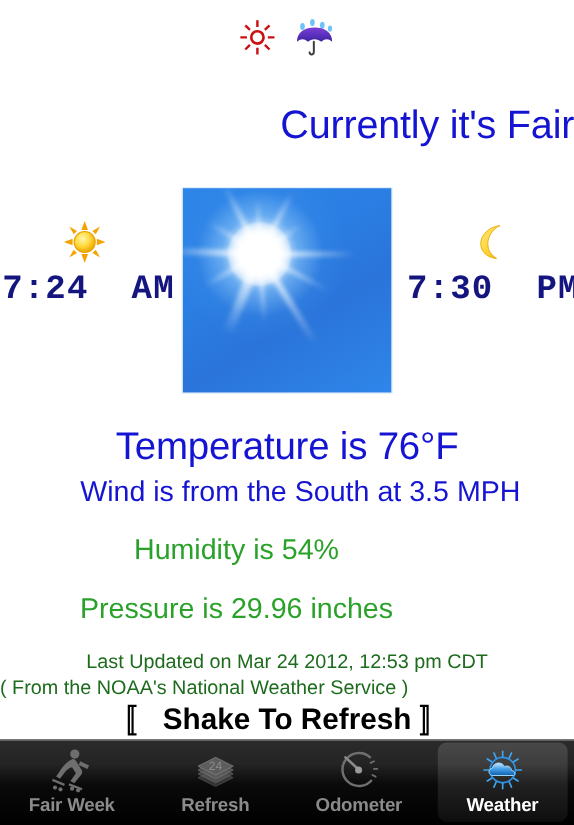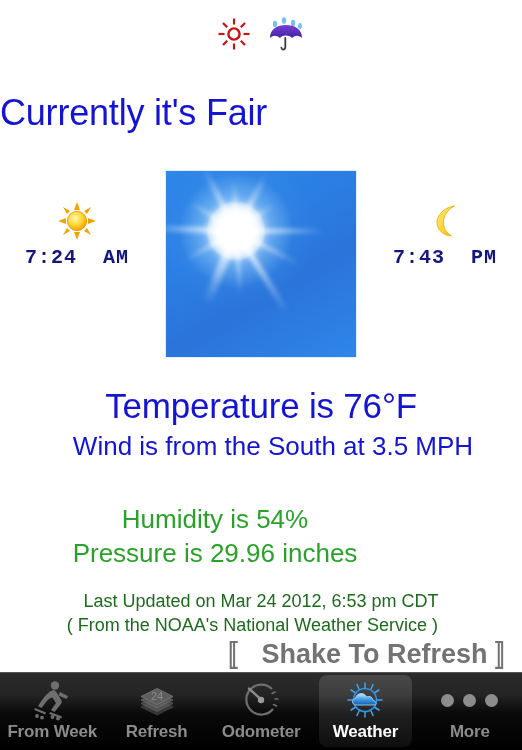--- a/index.html
+++ b/index.html
@@ -50,21 +50,21 @@
     position: relative;
   }
   .umbrella-icon svg { display: block; }
 
   
   .condition {
     position: absolute;
     top: 92px;
     left: 0;
     width: 522px;
-    text-align: left;
+    text-align: right;
     font-size: 36px;
     color: #1414d2;
     letter-spacing: -0.2px;
   }
 
   
   .sun-times {
     position: absolute;
     top: 198px;
     left: 0;
@@ -82,21 +82,21 @@
   .suntime-glyph {
     height: 42px;
     line-height: 42px;
     font-size: 30px;
   }
   .suntime-glyph svg { display: inline-block; vertical-align: middle; }
   .suntime-label {
     margin-top: 6px;
     font-family: "Liberation Mono", "DejaVu Sans Mono", monospace;
     font-weight: bold;
-    font-size: 20px;
+    font-size: 31px;
     color: #151580;
     letter-spacing: 1px;
     white-space: pre;
   }
 
   
   .photo {
     position: absolute;
     left: 165px;
     top: 170px;
@@ -153,21 +153,21 @@
     top: 431px;
     left: 0;
     width: 522px;
     text-align: center;
     font-size: 26px;
     color: #1414d2;
     padding-left: 12px;
   }
   .humidity {
     position: absolute;
-    top: 504px;
+    top: 484px;
     left: 0;
     width: 430px;
     text-align: center;
     font-size: 26px;
     color: #2aa22a;
   }
   .pressure {
     position: absolute;
     top: 538px;
     left: 0;
@@ -183,33 +183,33 @@
     width: 522px;
     text-align: center;
     font-size: 18px;
     color: #1d6b1d;
   }
   .source {
     position: absolute;
     top: 615px;
     left: 0;
     width: 438px;
-    text-align: right;
+    text-align: left;
     font-size: 18px;
     color: #1d6b1d;
   }
   .refresh {
     position: absolute;
     top: 636px;
     left: 0;
     width: 522px;
-    text-align: right;
+    text-align: center;
     font-size: 27px;
     font-weight: bold;
-    color: #737373;
+    color: #000000;
     cursor: pointer;
   }
 
   
   .tabbar {
     position: absolute;
     left: 0;
     bottom: 0;
     width: 522px;
     height: 78px;
@@ -365,30 +365,30 @@
         <defs>
           <linearGradient id="moong" x1="0" y1="0" x2="1" y2="1">
             <stop offset="0%" stop-color="#ffe97a"></stop>
             <stop offset="60%" stop-color="#ffd233"></stop>
             <stop offset="100%" stop-color="#eda600"></stop>
           </linearGradient>
         </defs>
         <path d="M27.5 4 C17 5.5 10 13 10 20.5 C10 27.5 16 33.5 24.5 34 C19.5 31 16.5 26.5 16.5 20.5 C16.5 13.8 20.6 7.5 27.5 4 Z" fill="url(#moong)" stroke="#e8a800" stroke-width="0.8"></path>
       </svg>
     </div>
-    <div class="suntime-label">7:43  PM</div>
+    <div class="suntime-label">7:30  PM</div>
   </div>
 </div>
 
 <div class="temperature">Temperature is 76°F</div>
 <div class="wind">Wind is from the South at 3.5 MPH</div>
 <div class="humidity">Humidity is 54%</div>
 <div class="pressure">Pressure is 29.96 inches</div>
 
-<div class="updated">Last Updated on Mar 24 2012, 6:53 pm CDT</div>
+<div class="updated">Last Updated on Mar 24 2012, 12:53 pm CDT</div>
 <div class="source">( From the NOAA's National Weather Service )</div>
 <div class="refresh">〚 Shake To Refresh 〛</div>
 
 <div class="tabbar">
 
   <div class="tab">
     <span class="tab-hit"></span>
     <span class="tab-icon">
       <svg width="46" height="42" viewBox="0 0 46 42">
         <g fill="#6e6e6e">
@@ -397,21 +397,21 @@
           <path d="M31 13 L39 17 L37.5 20 L29.5 16.5 Z"></path>
           <path d="M6 29 L17 33.5 L16.3 35.5 L5.3 31 Z"></path>
           <path d="M21 33 L33 37.5 L32.3 39.5 L20.3 35 Z"></path>
           <circle cx="8" cy="37" r="1.9"></circle>
             <circle cx="13" cy="38.6" r="1.9"></circle>
           <circle cx="23.5" cy="38" r="1.9"></circle>
             <circle cx="29" cy="39.5" r="1.9"></circle>
         </g>
       </svg>
     </span>
-    <span class="tab-label">From Week</span>
+    <span class="tab-label">Fair Week</span>
   </div>
 
   <div class="tab">
     <span class="tab-hit"></span>
     <span class="tab-icon">
       <svg width="46" height="42" viewBox="0 0 46 42">
         <g fill="#5d5d5d" stroke="#7a7a7a" stroke-width="0.8">
           <path d="M7 28 L23 36 L39 28 L23 20 Z" opacity="0.5"></path>
           <path d="M7 24.5 L23 32.5 L39 24.5 L23 16.5 Z" opacity="0.65"></path>
           <path d="M7 21 L23 29 L39 21 L23 13 Z" opacity="0.8"></path>
@@ -469,25 +469,14 @@
           <line x1="15" y1="36.5" x2="17" y2="32"></line>
           <line x1="31" y1="36.5" x2="29" y2="32"></line>
           <line x1="23" y1="38" x2="23" y2="33"></line>
         </g>
         <path d="M14 26 C12 26 10.5 24.5 10.5 22.7 C10.5 21 11.8 19.6 13.5 19.4 C14 16.6 16.4 14.6 19.3 14.6 C21.7 14.6 23.8 16 24.7 18 C25.3 17.6 26 17.4 26.8 17.4 C29 17.4 30.8 19.1 31 21.2 C32.8 21.6 34 23 34 24.6 C34 25.4 33.6 26 33 26 Z" fill="url(#cldg)" stroke="#9fd6ff" stroke-width="0.9"></path>
       </svg>
     </span>
     <span class="tab-label">Weather</span>
   </div>
 
-  <div class="tab">
-    <span class="tab-hit"></span>
-    <span class="tab-icon">
-      <span class="dots">
-        <i></i>
-        <i></i>
-        <i></i>
-      </span>
-    </span>
-    <span class="tab-label">More</span>
-  </div>
 
 </div>
 
 </body></html>

